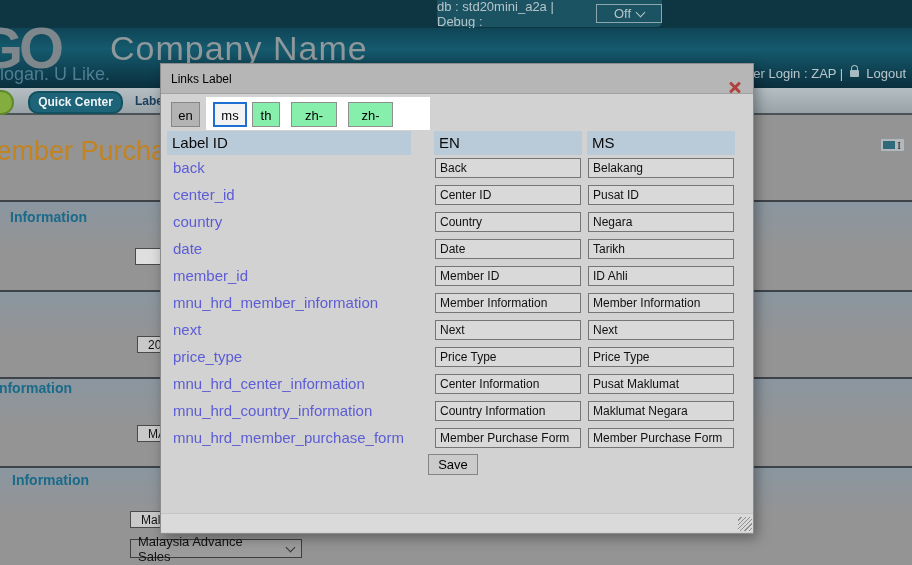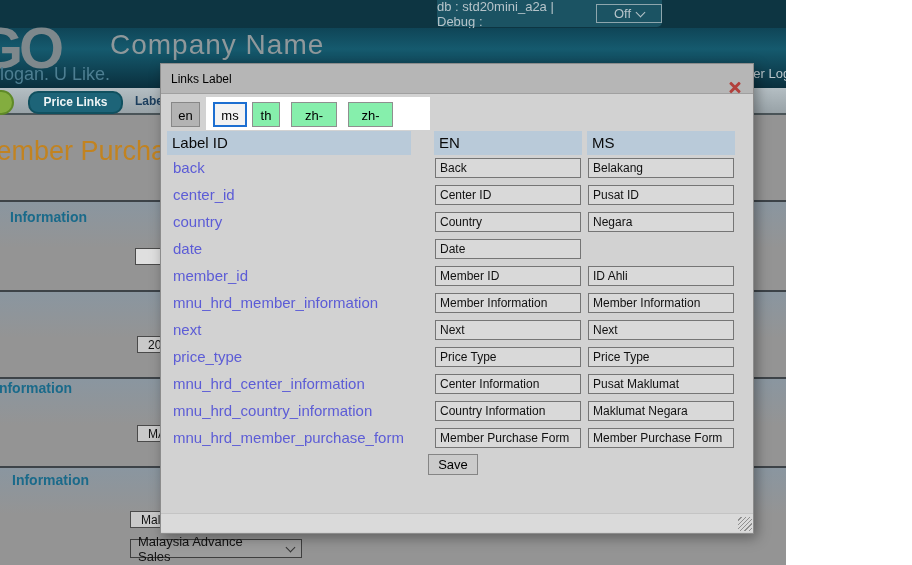--- a/index.html
+++ b/index.html
@@ -1,34 +1,34 @@
 <!DOCTYPE html>
 <html><head>
 <meta charset="utf-8">
 <style>
   html,body{margin:0;padding:0;}
-  .screen{position:relative;width:786px;height:565px;overflow:hidden;
+  .screen{position:relative;width:912px;height:565px;overflow:hidden;
           font-family:"Liberation Sans",sans-serif;background:#949494;}
 
   
   .topstrip{position:absolute;left:0;top:0;width:912px;height:28px;background:#0d3542;}
   .dbbox{position:absolute;left:437px;top:0;width:225px;height:27px;background:#1b5363;
          border-radius:0 0 5px 5px;color:#b6c4ca;font-size:13px;display:flex;
          align-items:center;justify-content:center;gap:6px;}
   .debugsel{display:inline-flex;align-items:center;border:1px solid #8ea6ad;
             padding:1px 17px;gap:6px;color:#b6c4ca;cursor:default;}
   .chev{display:inline-block;width:6px;height:6px;border-right:1px solid currentColor;
         border-bottom:1px solid currentColor;transform:rotate(45deg);margin-top:-3px;}
 
   
   .hdr{position:absolute;left:0;top:28px;width:912px;height:60px;
        background:linear-gradient(180deg,#0f4557 0%,#155a6e 35%,#0a2f3d 100%);}
   .logo{position:absolute;left:-22px;top:-14px;font-size:58px;font-weight:bold;
         letter-spacing:-4px;color:#7e888c;}
-  .company{position:absolute;left:110px;top:1px;font-size:28px;color:#8f989b;letter-spacing:1px;}
+  .company{position:absolute;left:110px;top:1px;font-size:34px;color:#8f989b;letter-spacing:1px;}
   .slogan{position:absolute;left:-12px;top:36px;font-size:18px;color:#4d7e91;}
   .userline{position:absolute;right:6px;top:38px;font-size:13px;color:#bac6cb;
             display:flex;align-items:center;gap:5px;}
   .lock{display:inline-block;width:9px;height:7px;background:#a8bac1;border-radius:1px;
         position:relative;margin:0 2px;}
   .lock::before{content:"";position:absolute;left:1px;top:-5px;width:5px;height:5px;
         border:1.5px solid #a8bac1;border-bottom:none;border-radius:4px 4px 0 0;}
 
   
   .menubar{position:absolute;left:0;top:88px;width:912px;height:25px;
@@ -119,21 +119,21 @@
     <div class="slogan">Slogan. U Like.</div>
     <div class="userline">
       <span>User Login : ZAP |</span>
       <span class="lock"></span>
       <span style="cursor:pointer;">Logout</span>
     </div>
   </div>
 
   <div class="menubar">
     <div class="greendot"></div>
-    <div class="quicklinks">Price Links</div>
+    <div class="quicklinks">Quick Center</div>
     <div class="menuitem">Label D</div>
   </div>
 
   <div class="pagehead">Member Purchase Form</div>
 
   <div class="divider" style="top:200px"></div>
   <div class="panelgrad" style="top:202px"></div>
   <div class="sectitle" style="left:10px;top:209px">Information</div>
   <input class="bgfield white" style="left: 135px; top: 248px; width: 40px;" value="">
 
@@ -191,20 +191,21 @@
       <input class="ms" value="Pusat ID" style="">
     </div>
     <div class="mrow" style="top:145px">
       <a class="mlabel">country</a>
       <input class="en" value="Country" style="">
       <input class="ms" value="Negara" style="">
     </div>
     <div class="mrow" style="top:172px">
       <a class="mlabel">date</a>
       <input class="en" value="Date" style="">
+      <input class="ms" value="Tarikh" style="">
     </div>
     <div class="mrow" style="top:199px">
       <a class="mlabel">member_id</a>
       <input class="en" value="Member ID" style="">
       <input class="ms" value="ID Ahli" style="">
     </div>
     <div class="mrow" style="top:226px">
       <a class="mlabel">mnu_hrd_member_information</a>
       <input class="en" value="Member Information" style="">
       <input class="ms" value="Member Information" style="">

